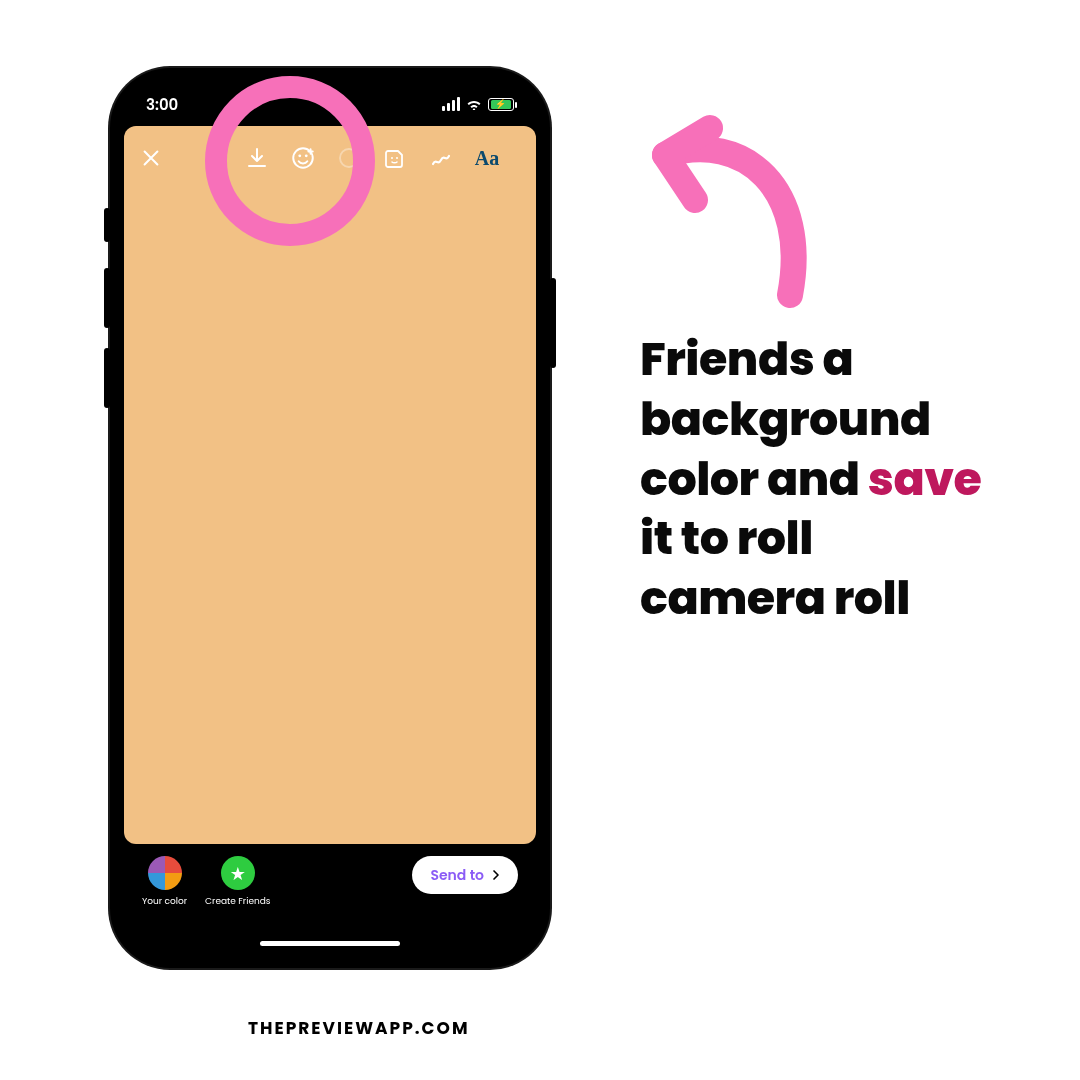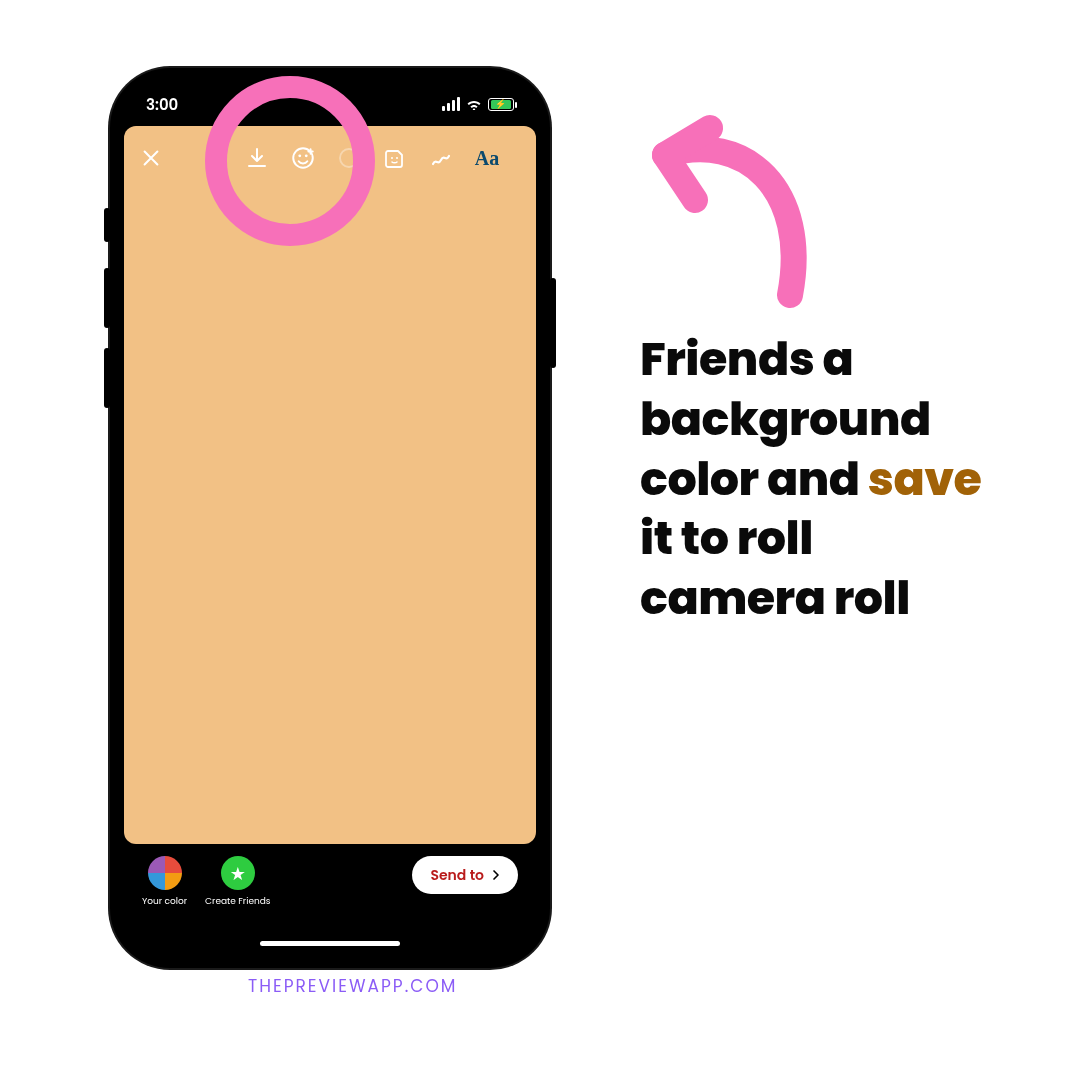--- a/index.html
+++ b/index.html
@@ -152,21 +152,21 @@
   }
   .avatar-grid {
     background: conic-gradient(#e74c3c 0 25%, #f39c12 0 50%, #3498db 0 75%, #9b59b6 0 100%);
     display:grid; grid-template-columns:1fr 1fr; grid-template-rows:1fr 1fr;
   }
   .avatar-grid span{ }
   .avatar-star { background:#2ecc40; color:#fff; font-size:18px; }
   .sendto {
     margin-left: auto;
     background: #fff;
-    color: #b91c1c;
+    color: #8b5cf6;
     border-radius: 22px;
     height: 38px;
     padding: 0 14px 0 18px;
     display: flex;
     align-items: center;
     gap: 4px;
     font-size: 14px;
     font-weight: 600;
   }
   .home-indicator {
@@ -207,31 +207,31 @@
     position: absolute;
     left: 640px;
     top: 330px;
     width: 360px;
     font-size: 46px;
     font-weight: 800;
     line-height: 1.3;
     color: #0a0a0a;
     letter-spacing: -0.5px;
   }
-  .instruction .accent { color: #a16207; }
+  .instruction .accent { color: #be185d; }
 
   
   .watermark {
     position: absolute;
     left: 248px;
-    top: 973px;
+    top: 1015px;
     font-size: 17px;
     letter-spacing: 2px;
-    color: #8b5cf6;
-    font-weight: 400;
+    color: #000000;
+    font-weight: 700;
   }
 </style>
 </head>
 <body>
 
 <div class="phone">
   <div class="sidebtn sb1"></div>
   <div class="sidebtn sb2"></div>
   <div class="sidebtn sb3"></div>
   <div class="sidebtn sb4"></div>

